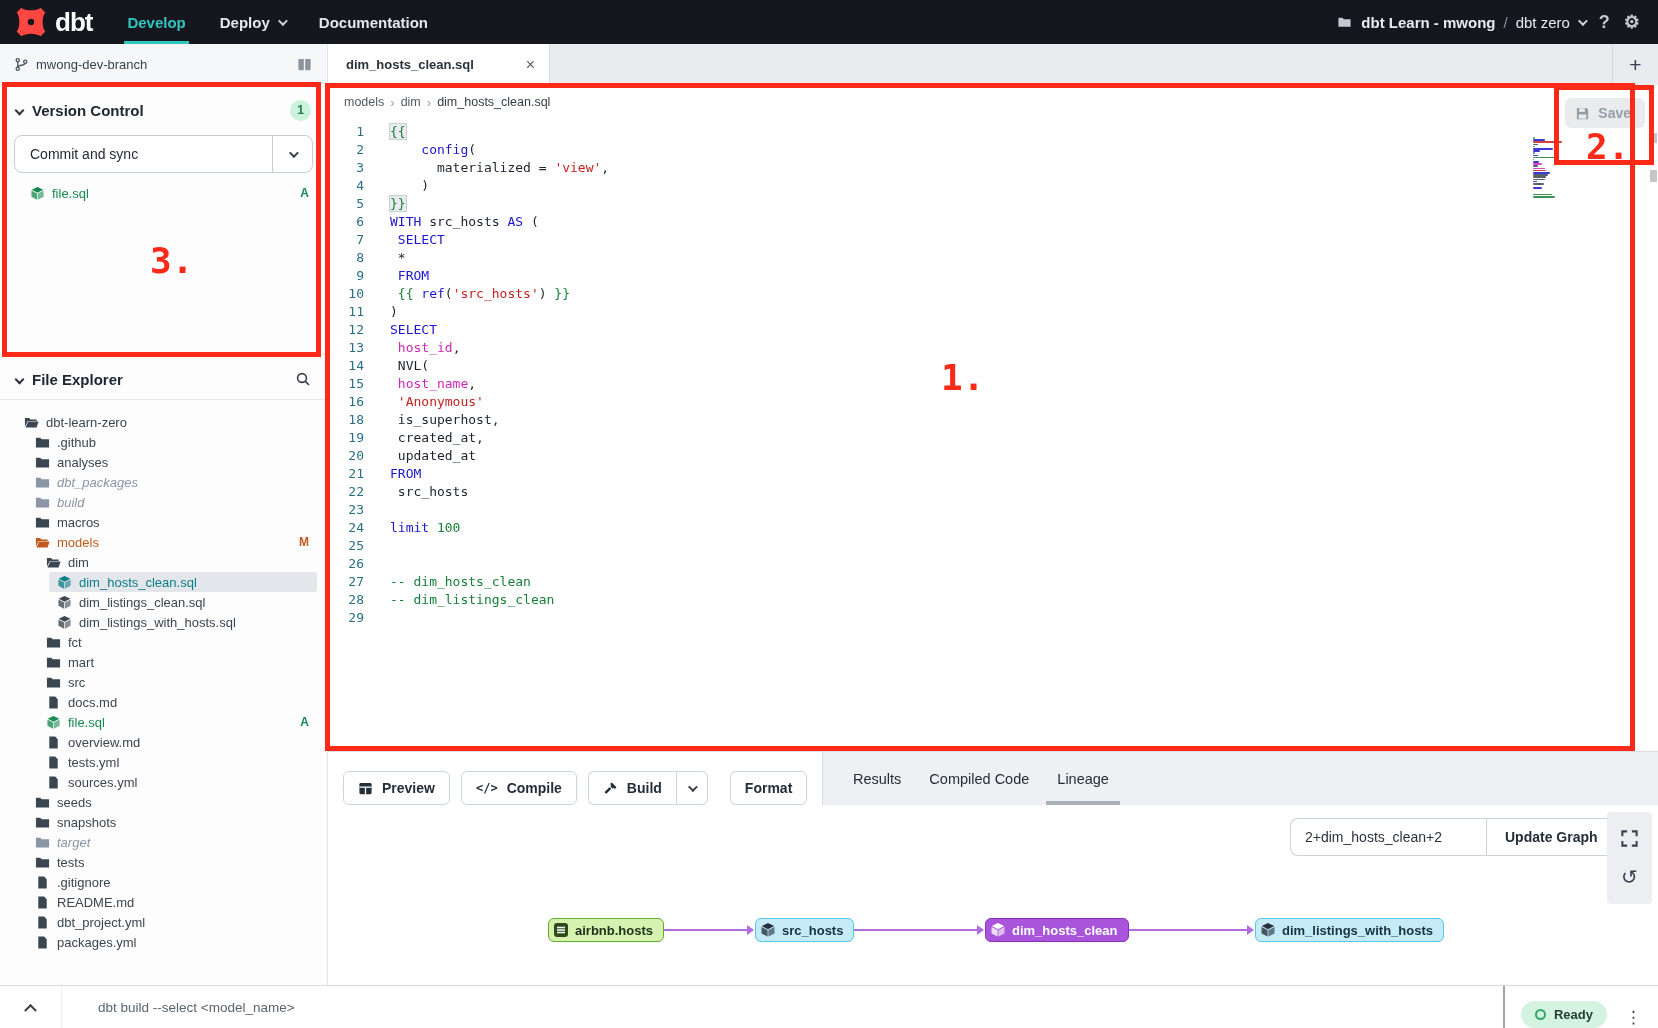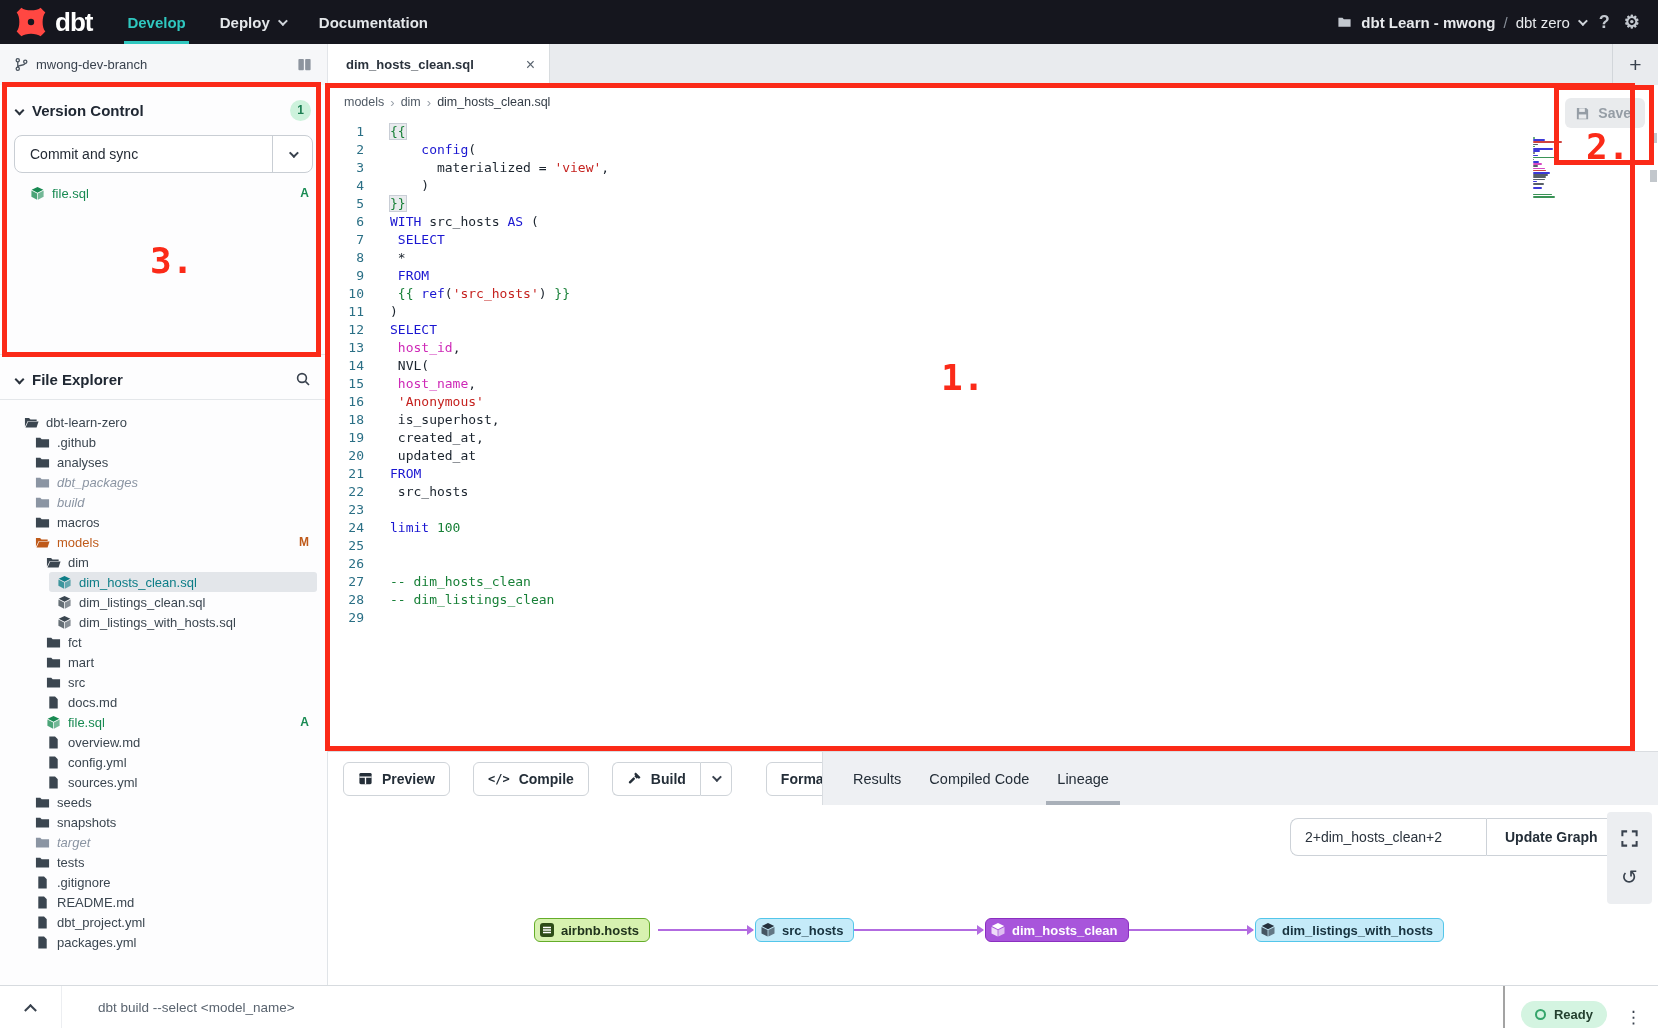--- a/index.html
+++ b/index.html
@@ -86,21 +86,21 @@
   .tk-i{color:#ce29b7;}
   .tk-n{color:#188038;}
   .tk-c{color:#188038;}
   .tk-hl{background:#e9ebee;outline:1px solid #c9ced6;}
   .minimap{position:absolute;top:52px;right:93px;width:32px;}
   .minimap div{border-radius:1px;}
   .scrollmark{position:absolute;right:1px;width:7px;background:#c2c7cc;}
 
   
   .resultsbar{height:54px;flex:none;display:flex;align-items:stretch;border-top:1px solid #dadde1;background:#fff;}
-  .rb-left{display:flex;align-items:center;gap:23px;padding-left:15px;width:472px;flex:none;}
+  .rb-left{display:flex;align-items:flex-end;gap:11px;padding-left:15px;width:472px;flex:none;}
   .btn{height:34px;display:flex;align-items:center;gap:9px;padding:0 14px;background:#fff;border:1px solid #cfd4d9;border-radius:6px;font-size:14px;font-weight:600;color:#242e38;cursor:pointer;font-family:inherit;}
   .btn svg{width:15px;height:15px;}
   .splitbtn{display:flex;align-items:stretch;height:34px;}
   .splitbtn .btn{border-radius:6px 0 0 6px;border-right:none;height:34px;}
   .split-caret{width:32px;border:1px solid #cfd4d9;border-radius:0 6px 6px 0;display:flex;align-items:center;justify-content:center;background:#fff;cursor:pointer;}
   .codeglyph{font-family:"DejaVu Sans Mono",monospace;font-size:12px;font-weight:bold;color:#242e38;}
   .rb-tabs{flex:1;margin-left:22px;background:#eef0f3;border-left:1px solid #d9dde1;display:flex;align-items:stretch;padding-left:16px;}
   .rtab{position:relative;display:flex;align-items:center;padding:0 14px;font-size:14.5px;color:#242e38;cursor:pointer;}
   .rtab.active::after{content:'';position:absolute;left:3px;right:3px;bottom:0;height:4px;background:#a9b0b9;}
 
@@ -112,21 +112,21 @@
   .lin-tools{position:absolute;top:7px;left:1279px;width:45px;height:92px;background:#eceef1;border-radius:4px;display:flex;flex-direction:column;align-items:center;justify-content:space-around;padding:8px 0;}
   .tool-ic{width:19px;height:19px;color:#39424e;cursor:pointer;}
   .tool-reset{font-size:20px;color:#39424e;line-height:1;cursor:pointer;}
   .graph{position:absolute;inset:0;}
   .edge{position:absolute;top:124px;height:2px;background:#b26be0;z-index:1;}
   .edge::after{content:'';position:absolute;right:-1px;top:-4px;border-left:7px solid #b26be0;border-top:5px solid transparent;border-bottom:5px solid transparent;}
   .e1{left:330px;width:95px;}
   .e2{left:515px;width:140px;}
   .e3{left:790px;width:135px;}
   .lnode{position:absolute;top:113px;height:24px;display:inline-flex;align-items:center;gap:6px;padding:0 10px 0 4px;border-radius:6px;border:1.5px solid;font-size:13px;font-weight:700;z-index:2;cursor:pointer;white-space:nowrap;}
-  .lnode:nth-child(1){left:206px;}
+  .lnode:nth-child(1){left:220px;}
   .lnode:nth-child(2){left:427px;}
   .lnode:nth-child(3){left:657px;}
   .lnode:nth-child(4){left:927px;}
   .lnode svg{width:16px;height:16px;display:block;}
   .lnode.seed{background:#d7f1b0;border-color:#64ad29;color:#20331c;}
   .lnode.model{background:#c5ebf9;border-color:#53c6ea;color:#17323e;}
   .lnode.model .cubep{fill:#25313d;}
   .lnode.model-active{background:#a855db;border-color:#8b2fc0;color:#fff;}
   .lnode.model-active .cubep{fill:#fff;}
   .lnode .f2{opacity:.8;}.lnode .f3{opacity:.62;}
@@ -403,21 +403,21 @@
               </span>
               <span class="tlabel c-dark">overview.md</span>
             </div>
             <div class="fxrow" style="margin-left: 38px;">
               <span class="ticon c-dark">
                 <svg viewBox="0 0 16 16">
                   <path d="M3.5 1.5h6l3 3v10h-9z"></path>
                   <path d="M9.5 1.5v3h3z" fill="#fff" opacity=".5"></path>
                 </svg>
               </span>
-              <span class="tlabel c-dark">config.yml</span>
+              <span class="tlabel c-dark">tests.yml</span>
             </div>
             <div class="fxrow" style="margin-left: 38px;">
               <span class="ticon c-dark">
                 <svg viewBox="0 0 16 16">
                   <path d="M3.5 1.5h6l3 3v10h-9z"></path>
                   <path d="M9.5 1.5v3h3z" fill="#fff" opacity=".5"></path>
                 </svg>
               </span>
               <span class="tlabel c-dark">sources.yml</span>
             </div>

